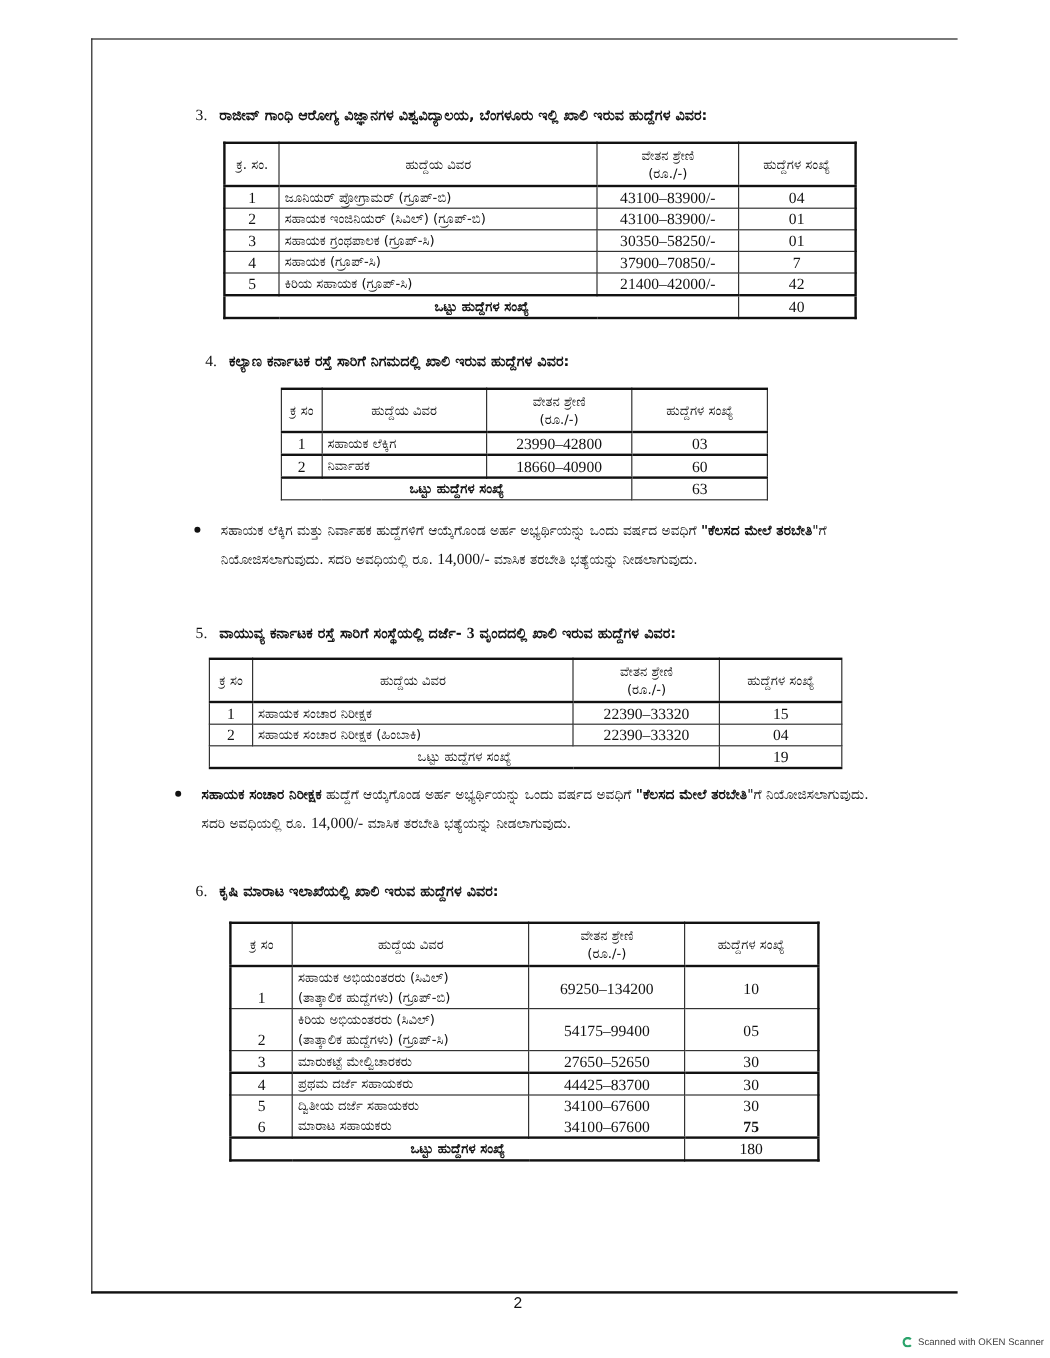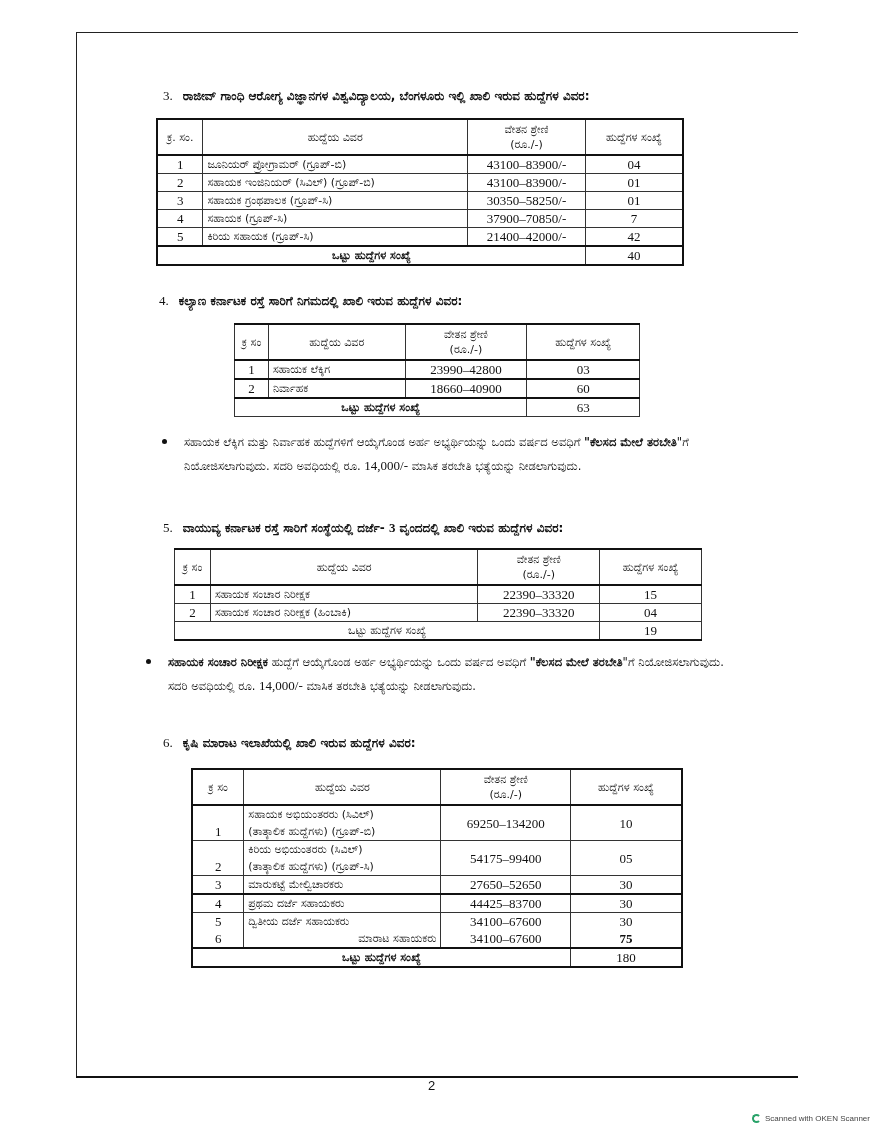--- a/index.html
+++ b/index.html
@@ -33,21 +33,21 @@
 </head>
 <body>
 
 <div class="page-top"></div>
 <div class="page-left"></div>
 <div class="page-bottom"></div>
 
 <div class="heading" style="left:163px; top:88px;">
   <span class="num">3.</span><span>ರಾಜೀವ್ ಗಾಂಧಿ ಆರೋಗ್ಯ ವಿಜ್ಞಾನಗಳ ವಿಶ್ವವಿದ್ಯಾಲಯ, ಬೆಂಗಳೂರು ಇಲ್ಲಿ ಖಾಲಿ ಇರುವ ಹುದ್ದೆಗಳ ವಿವರ:</span>
 </div>
-<table class="tbl outer" style="left:156px; top:118px; width:528px;">
+<table class="tbl outer" style="left:186px; top:118px; width:528px;">
   <colgroup>
       <col style="width:46px">
       <col style="width:266px">
       <col style="width:118px">
       <col style="width:98px">
     </colgroup>
   <tbody>
       <tr class="hdr">
     <td>ಕ್ರ. ಸಂ.</td>
     <td>ಹುದ್ದೆಯ ವಿವರ</td>
@@ -84,21 +84,21 @@
     <td class="c num">21400–42000/-</td>
     <td class="c num">42</td>
   </tr>
   <tr class="total bt">
     <td colspan="3" class="c">ಒಟ್ಟು ಹುದ್ದೆಗಳ ಸಂಖ್ಯೆ</td>
     <td class="c num">40</td>
   </tr>
 </tbody>
   </table>
 
-<div class="heading" style="left:159px; top:293px;">
+<div class="heading" style="left:171px; top:293px;">
   <span class="num">4.</span><span>ಕಲ್ಯಾಣ ಕರ್ನಾಟಕ ರಸ್ತೆ ಸಾರಿಗೆ ನಿಗಮದಲ್ಲಿ ಖಾಲಿ ಇರುವ ಹುದ್ದೆಗಳ ವಿವರ:</span>
 </div>
 <table class="tbl" style="left:234px; top:323px; width:406px;">
   <colgroup>
       <col style="width:34px">
       <col style="width:137px">
       <col style="width:122px">
       <col style="width:113px">
     </colgroup>
   <tbody>
@@ -224,21 +224,21 @@
     <td class="c num">30</td>
   </tr>
   <tr>
     <td class="c num" style="border-bottom:none;">5</td>
     <td style="border-bottom:none;">ದ್ವಿತೀಯ ದರ್ಜೆ ಸಹಾಯಕರು</td>
     <td class="c num" style="border-bottom:none;">34100–67600</td>
     <td class="c num" style="border-bottom:none;">30</td>
   </tr>
   <tr>
     <td class="c num" style="border-top:none;">6</td>
-    <td style="border-top:none;text-align:right;">ಮಾರಾಟ ಸಹಾಯಕರು</td>
+    <td style="border-top:none;">ಮಾರಾಟ ಸಹಾಯಕರು</td>
     <td class="c num" style="border-top:none;">34100–67600</td>
     <td class="c num" style="border-top:none;font-weight:bold;">75</td>
   </tr>
   <tr class="total bt">
     <td colspan="3" class="c">ಒಟ್ಟು ಹುದ್ದೆಗಳ ಸಂಖ್ಯೆ</td>
     <td class="c num">180</td>
   </tr>
 </tbody>
   </table>
 

